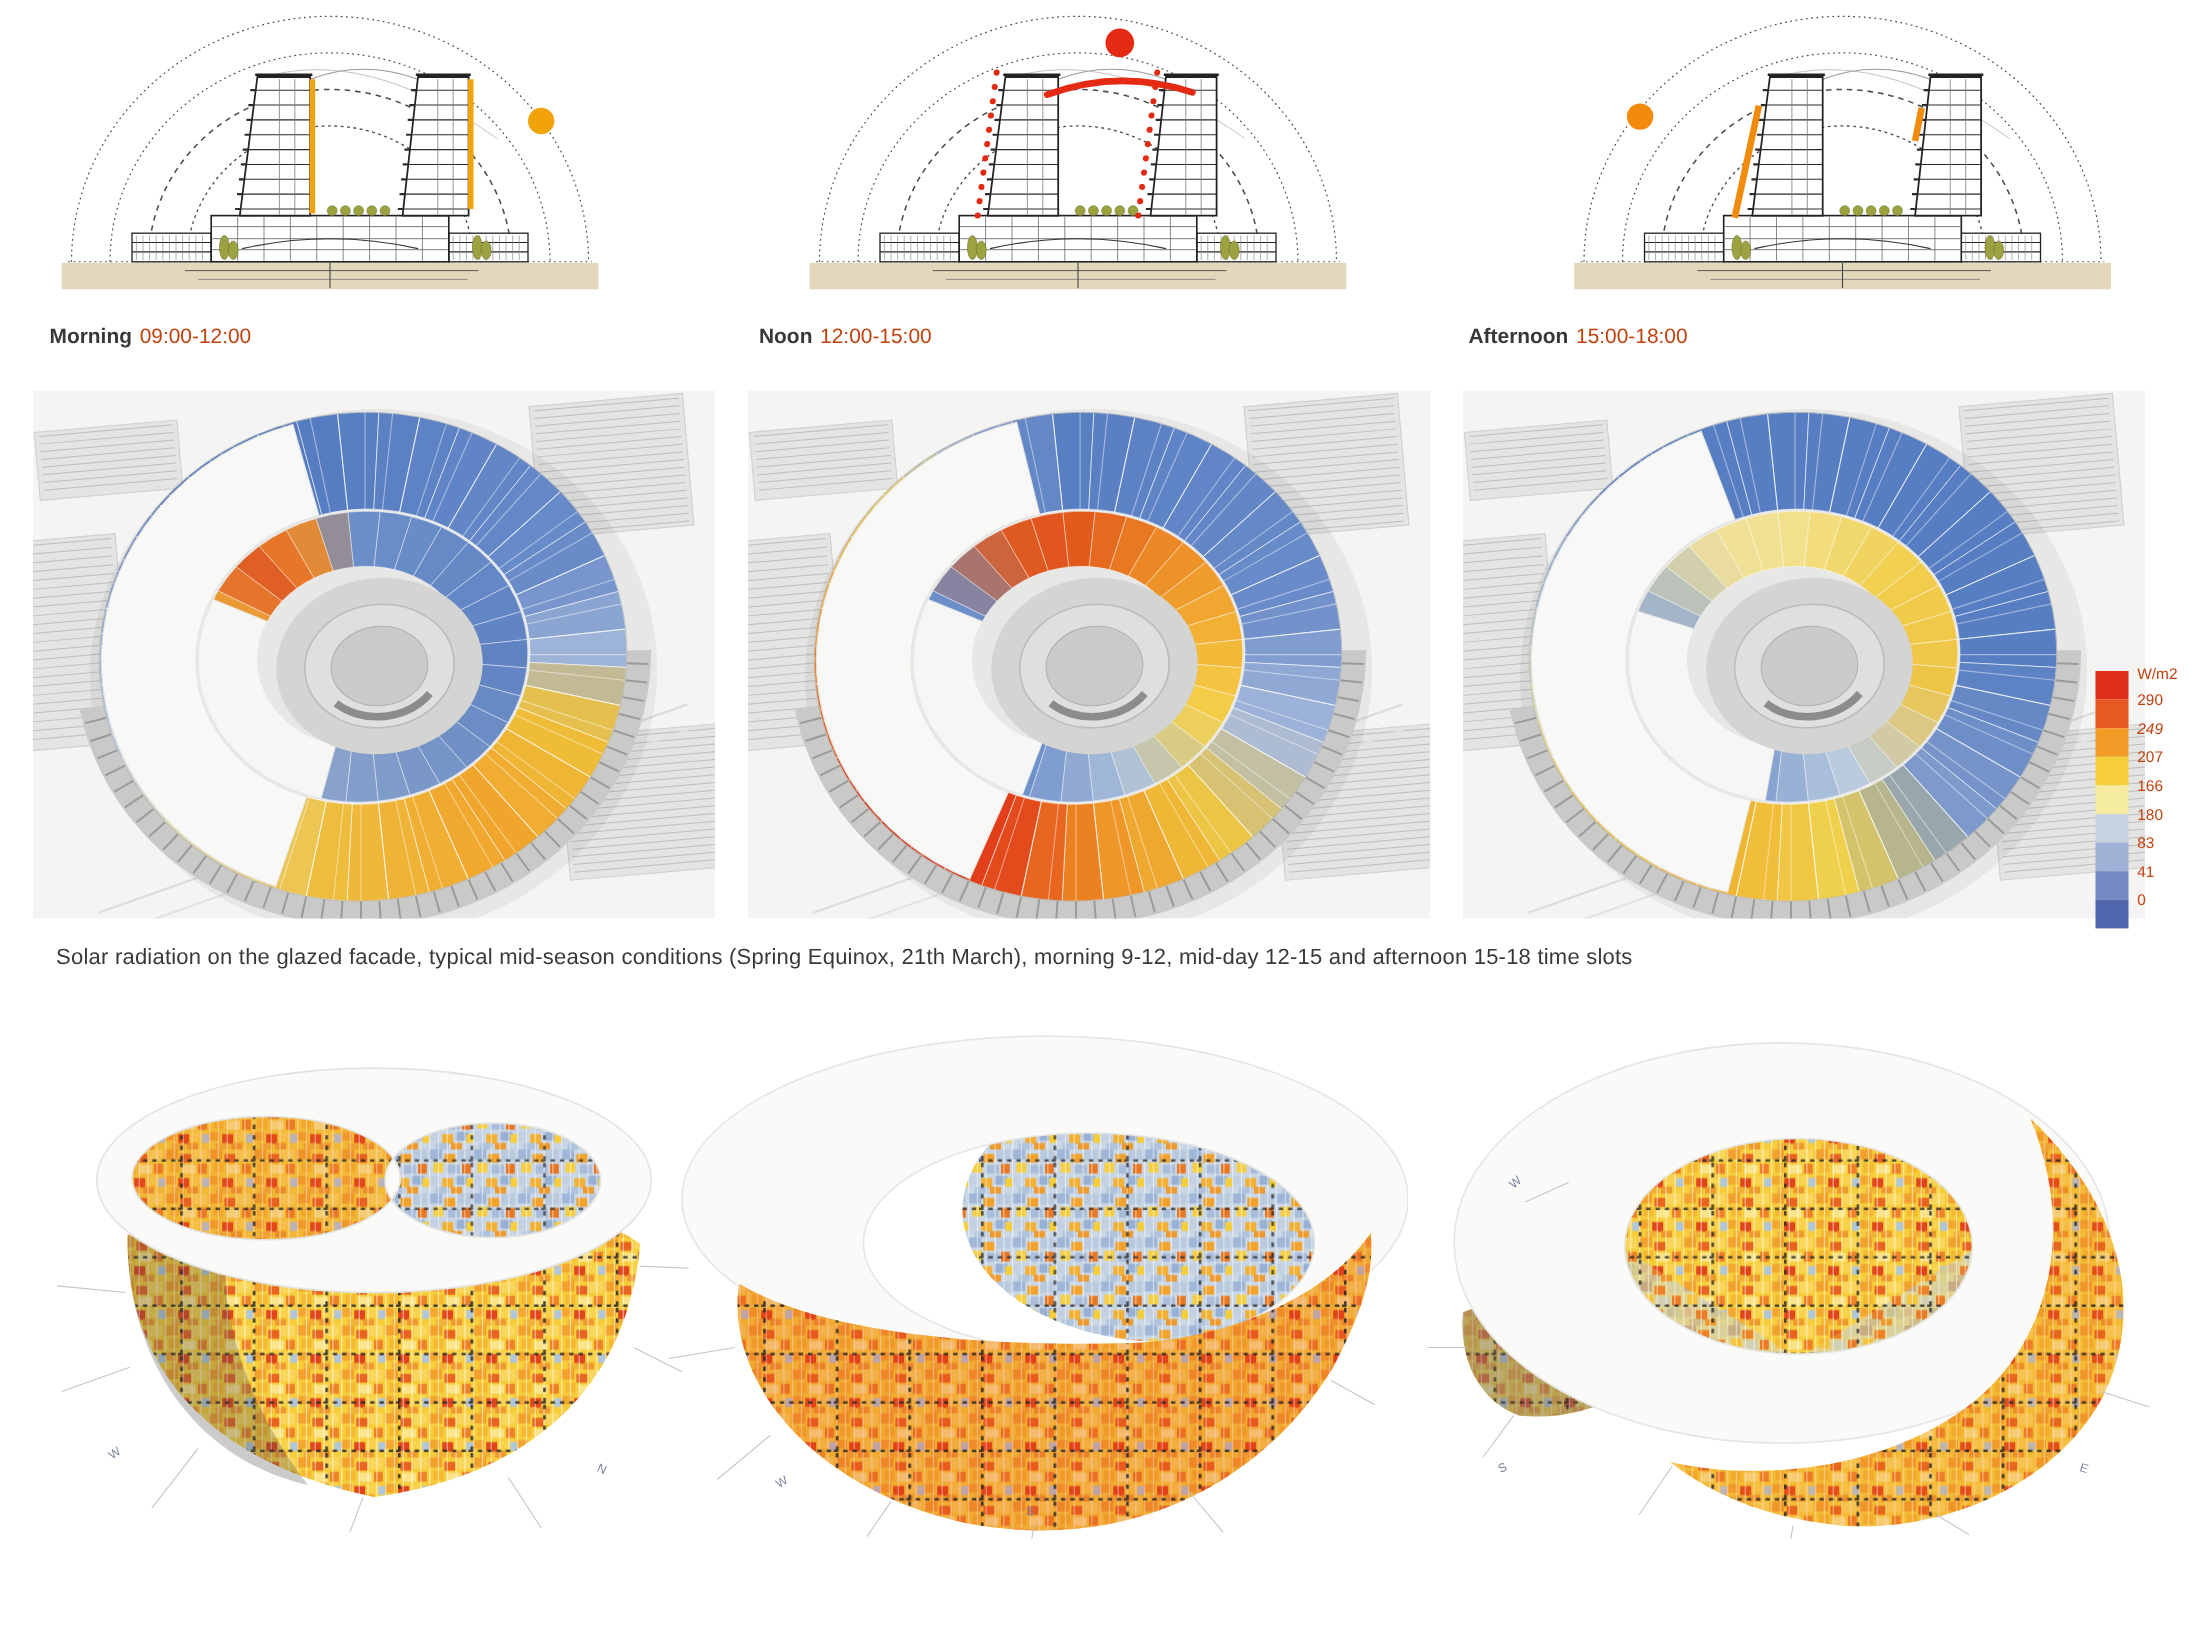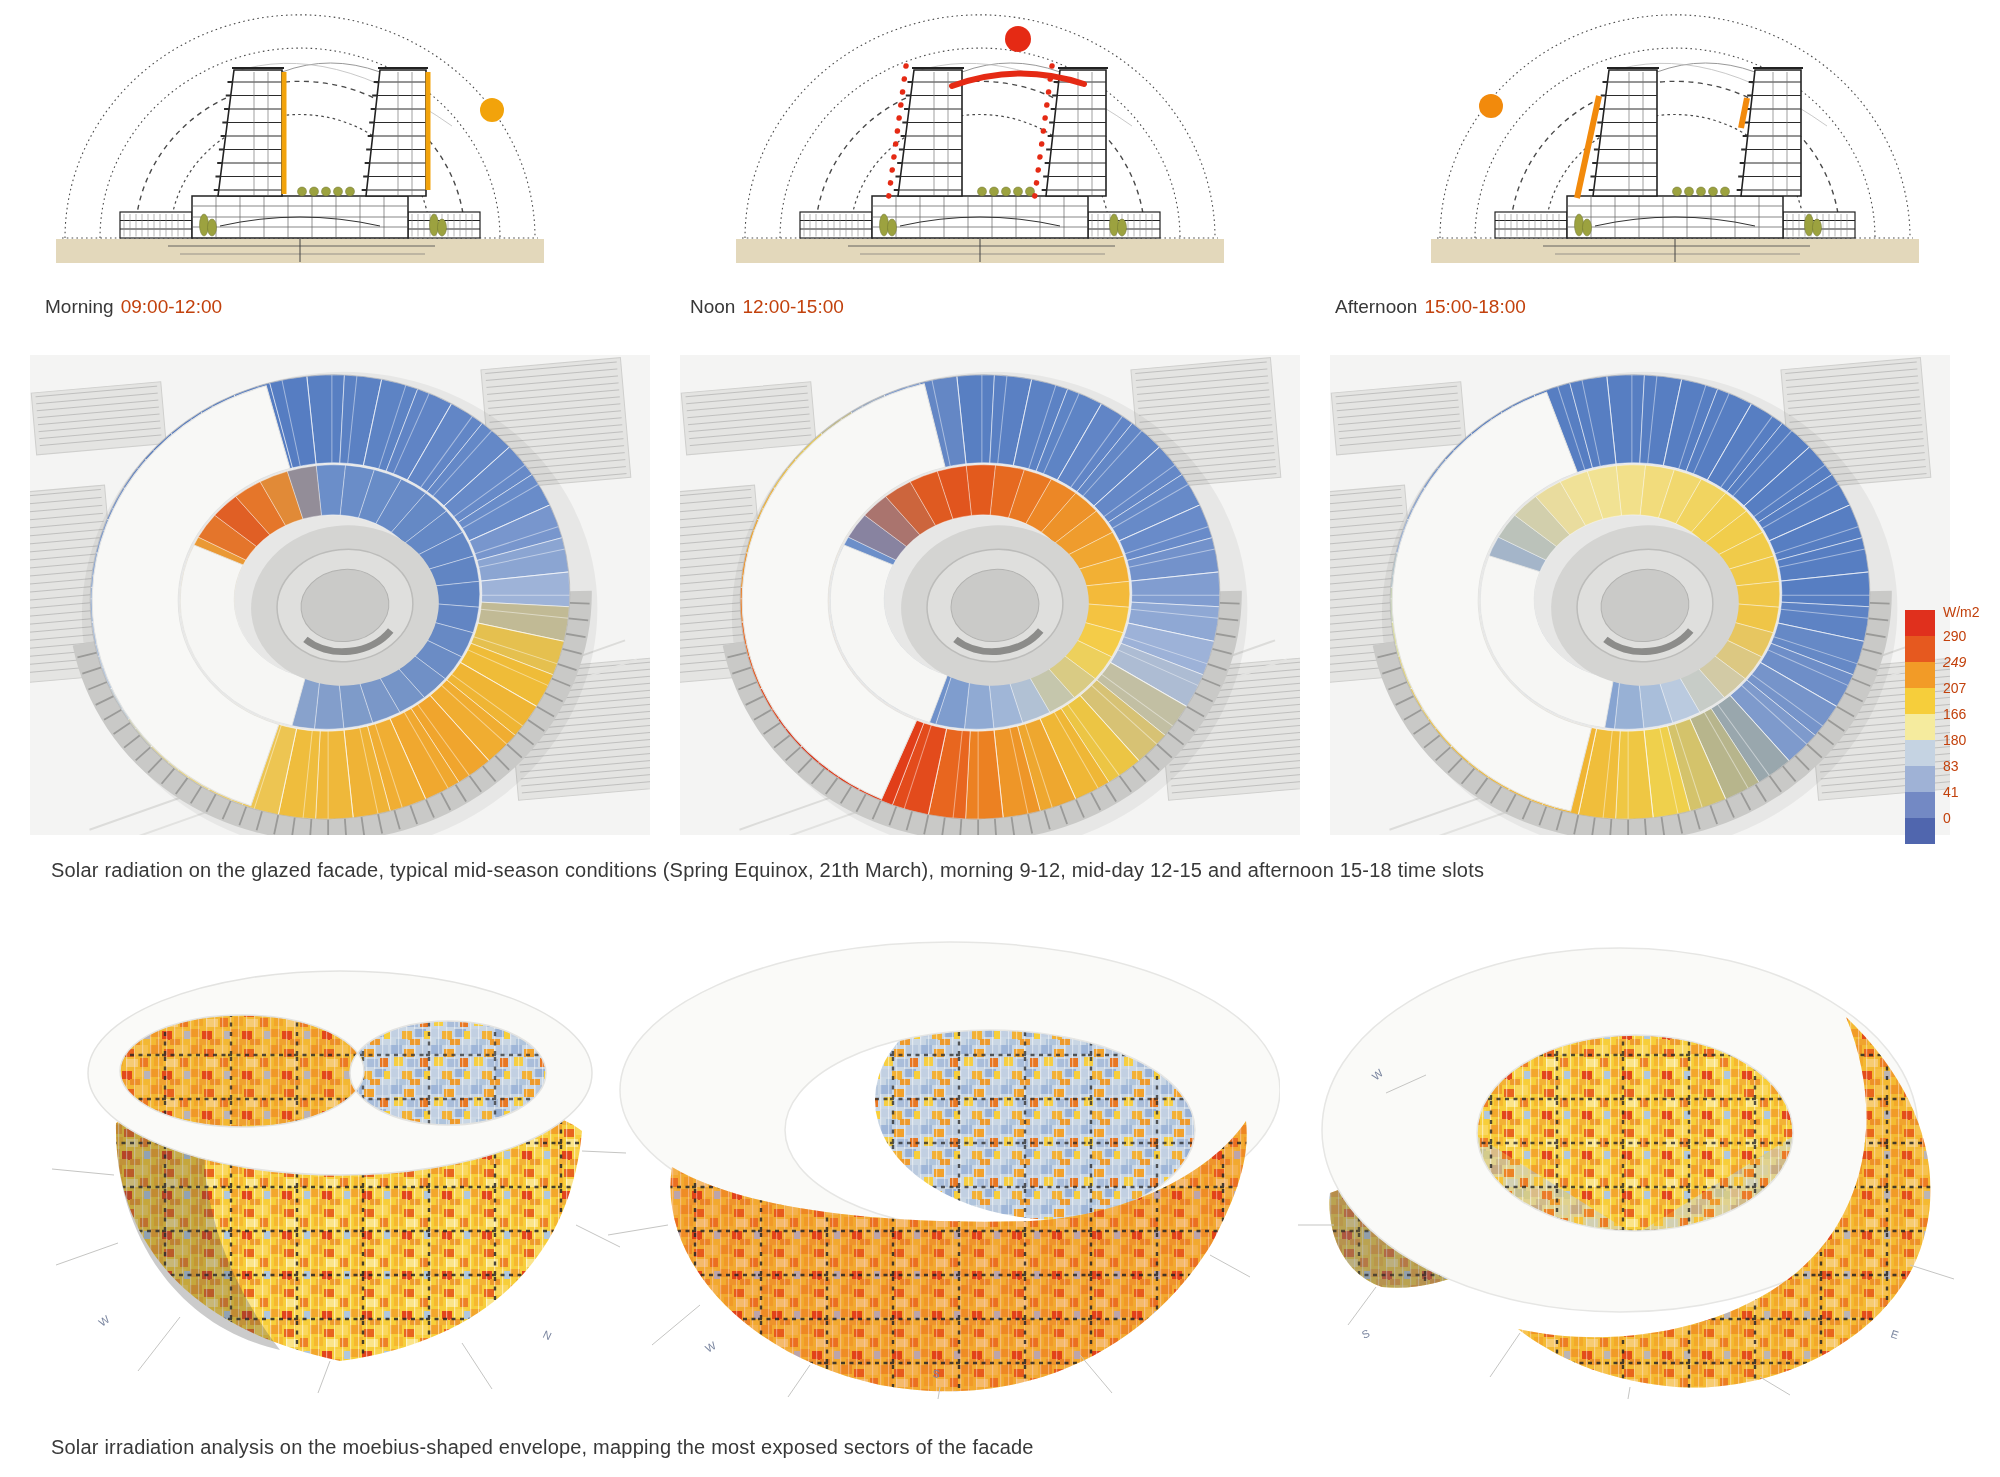--- a/index.html
+++ b/index.html
@@ -1,21 +1,21 @@
 <!DOCTYPE html>
 <html><head>
 <meta charset="utf-8">
 <style>
   html,body{margin:0;padding:0;background:#ffffff;}
   #canvas{position:relative;width:2000px;height:1477px;background:#ffffff;overflow:hidden;
           font-family:"Liberation Sans",sans-serif;}
   figure{margin:0;padding:0;position:absolute;}
   svg{display:block;}
   .sun-label{position:absolute;font-size:19px;color:#3d3d3d;white-space:nowrap;}
-  .sun-label .b{font-weight:normal;margin-right:7px;color:#383838;}
+  .sun-label .b{font-weight:bold;margin-right:7px;color:#383838;}
   .sun-label .t{font-weight:normal;color:#c2410c;margin-top:12px;}
   .caption{position:absolute;font-size:20px;color:#383838;letter-spacing:0.2px;white-space:nowrap;margin:16px;}
   #legend{position:absolute;left:1905px;top:610px;width:110px;height:240px;}
   #legend .bar{position:absolute;left:0;top:0;width:30px;}
   #legend .cell{width:30px;height:26px;}
   #legend .lbl{position:absolute;left:38px;font-size:14px;color:#c2410c;white-space:nowrap;}
 </style>
 </head>
 <body>
 
@@ -1383,15 +1383,14 @@
         <line x1="230" y1="408" x2="200" y2="452" stroke="#c5c5c3" stroke-width="1"></line>
         <line x1="340" y1="462" x2="338" y2="474" stroke="#c5c5c3" stroke-width="1"></line>
         <line x1="470" y1="452" x2="500" y2="470" stroke="#c5c5c3" stroke-width="1"></line>
         <line x1="620" y1="340" x2="664" y2="354" stroke="#c5c5c3" stroke-width="1"></line>
         <text x="86" y="156" fill="#7b86a0" font-size="11" font-family="&quot;Liberation Sans&quot;,sans-serif" transform="rotate(-40 86 156)">W</text>
         <text x="74" y="414" fill="#7b86a0" font-size="11" font-family="&quot;Liberation Sans&quot;,sans-serif" transform="rotate(-25 74 414)">S</text>
         <text x="600" y="412" fill="#7b86a0" font-size="11" font-family="&quot;Liberation Sans&quot;,sans-serif" transform="rotate(18 600 412)">E</text>
       </svg>
   </figure>
 
-  <p class="caption" style="left:35px;top:1420px">Solar irradiation analysis on the moebius-shaped envelope, mapping the most exposed sectors of the facade</p>
 
 </div>
 
 </body></html>

